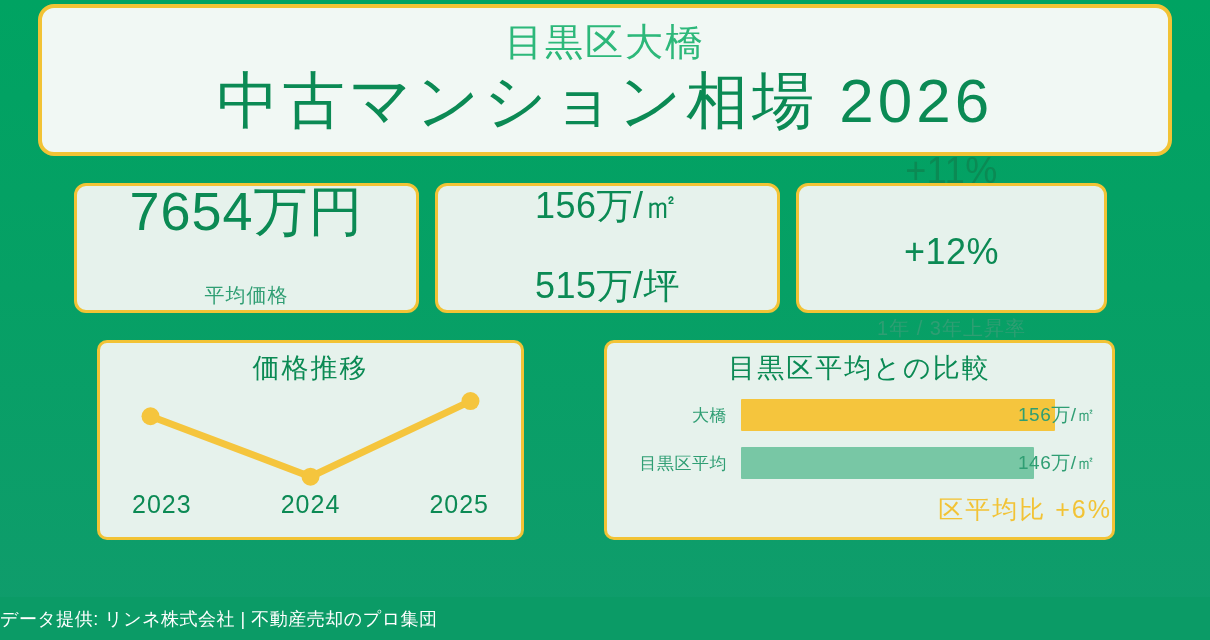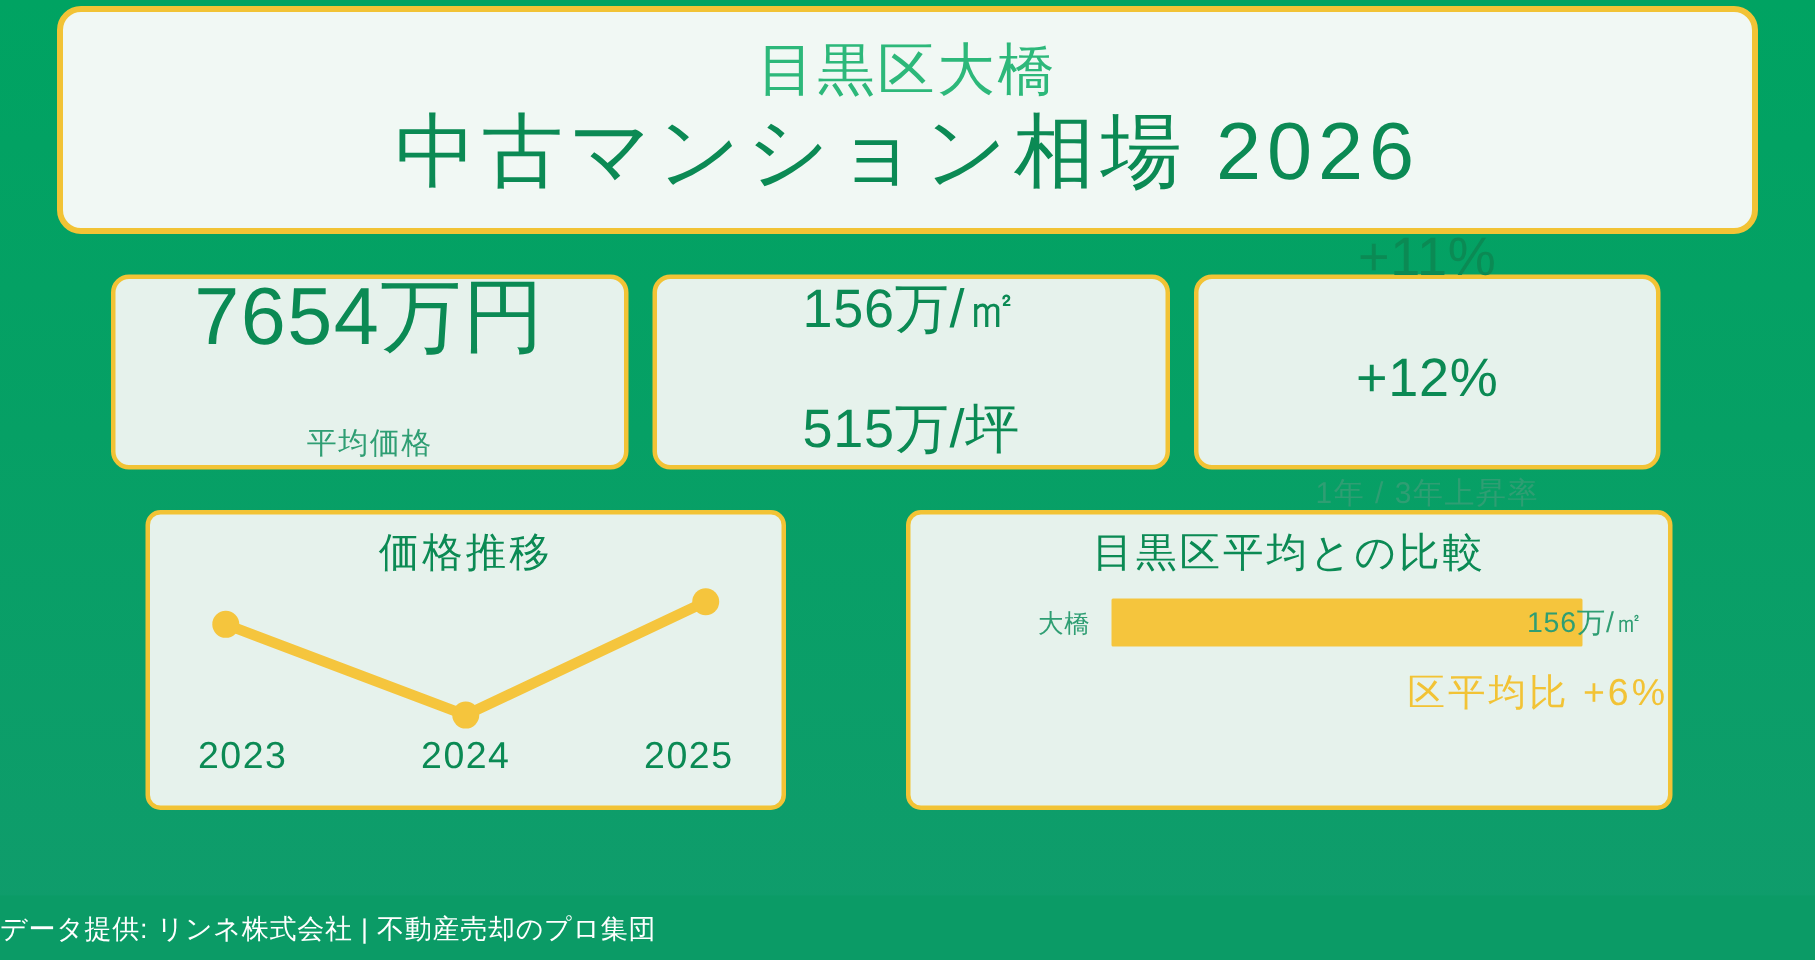--- a/index.html
+++ b/index.html
@@ -32,21 +32,21 @@
     justify-content: center;
   }
   .header-sub {
     font-size: 38px;
     color: #2db87a;
     letter-spacing: 2px;
     line-height: 1.05;
     margin-bottom: 2px;
   }
   .header-title {
-    font-size: 54px;
+    font-size: 62px;
     color: #0b8a54;
     letter-spacing: 4px;
     line-height: 1.15;
     white-space: nowrap;
   }
 
   
   .stats-row {
     position: absolute;
     left: 74px;
@@ -269,20 +269,27 @@
     <div class="bars-wrap">
 
       <div class="bar-row">
         <div class="bar-label">大橋</div>
         <div class="bar-track">
           <div class="bar-fill primary" id="bar-primary" style="width: 88%;"></div>
           <div class="bar-value" id="bar-value-primary" style="right: 2px;">156万/㎡</div>
         </div>
       </div>
 
+      <div class="bar-row">
+        <div class="bar-label">目黒区平均</div>
+        <div class="bar-track">
+          <div class="bar-fill secondary" id="bar-secondary" style="width: 82%;"></div>
+          <div class="bar-value" id="bar-value-secondary" style="right: 2px;">146万/㎡</div>
+        </div>
+      </div>
 
     </div>
 
     <div class="compare-note">区平均比 +6%</div>
   </div>
 
 </div>
 
 <div class="footer">
   <div class="footer-text">データ提供: リンネ株式会社 | 不動産売却のプロ集団</div>

